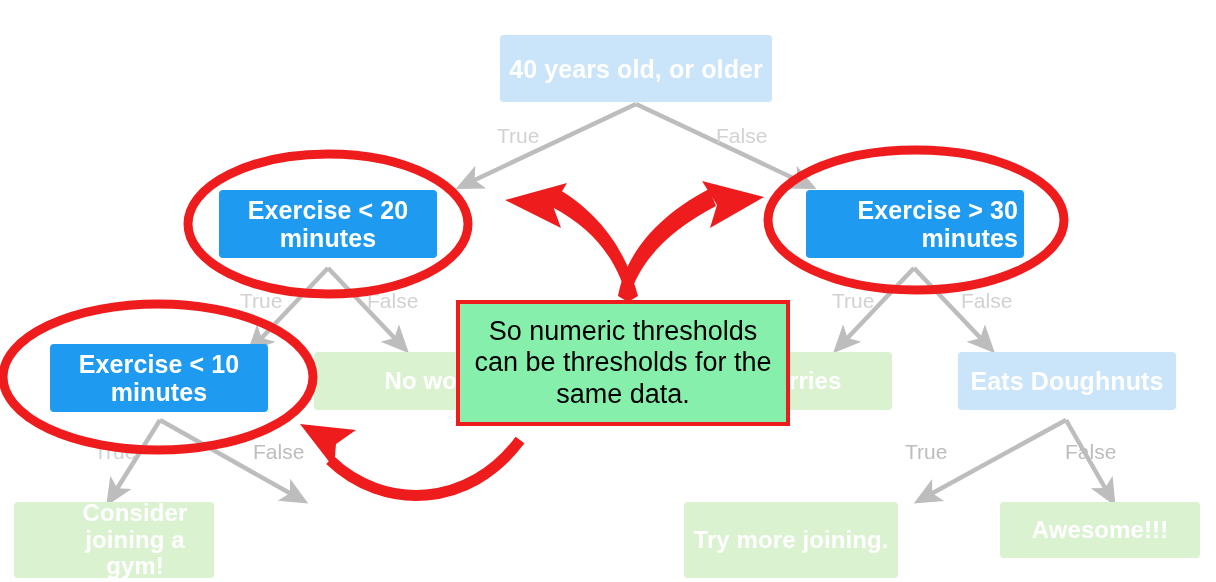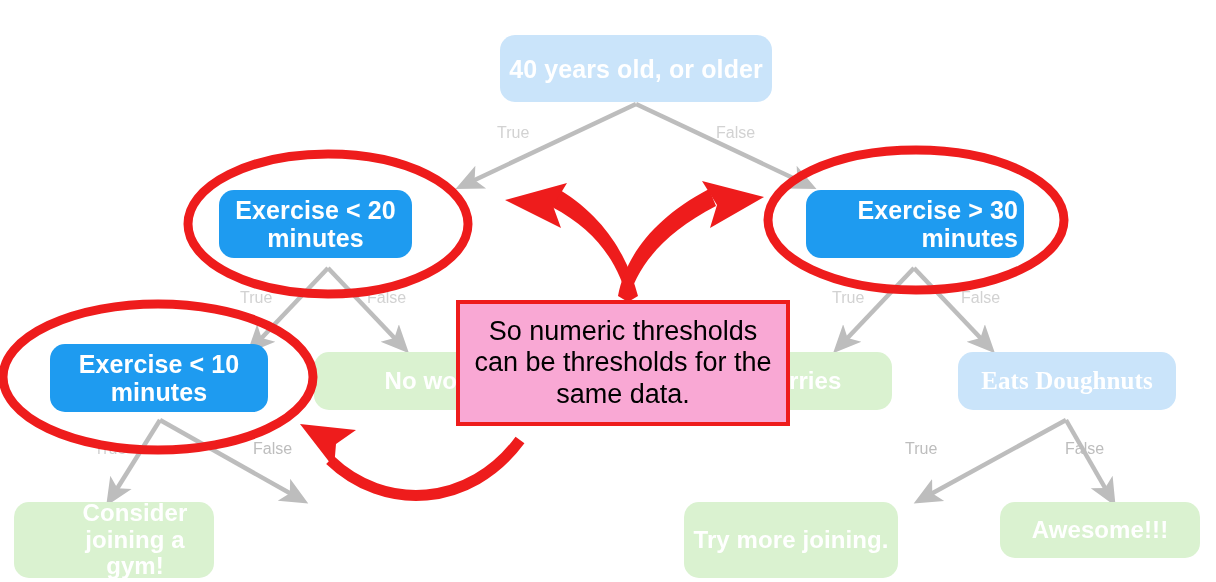--- a/index.html
+++ b/index.html
@@ -25,61 +25,60 @@
     height: 582px;
   }
   #edges-layer { z-index: 1; }
   #nodes-layer { position: absolute; left:0; top:0; width:1216px; height:582px; z-index: 2; }
   #annotations-layer { z-index: 3; pointer-events: none; }
   #callout-layer { position: absolute; left:0; top:0; width:1216px; height:582px; z-index: 4; }
 
   .node {
     position: absolute;
     box-sizing: border-box;
-    border-radius: 15px;
+    border-radius: 4px;
     display: flex;
     align-items: center;
     justify-content: center;
     text-align: center;
     color: #ffffff;
     font-weight: bold;
     line-height: 1.12;
     letter-spacing: 0.1px;
     padding: 2px 6px;
   }
   .node-root {
     background: #cae4fa;
     font-size: 25px;
   }
   .node-internal-light {
     background: #cae4fa;
     font-size: 25px;
-    font-family: Liberation Serif, serif;
   }
   .node-internal-strong {
     background: #1e9bf0;
     font-size: 25px;
   }
   .node-leaf {
     background: #daf2d0;
     font-size: 24px;
   }
 
   .edge-label {
     position: absolute;
-    font-size: 16px;
+    font-size: 21px;
     white-space: nowrap;
   }
   .edge-label.pale { color: #d2d2d2; }
   .edge-label.dim  { color: #bdbdbd; }
 
   .callout {
     position: absolute;
     box-sizing: border-box;
-    background: #f9a8d4;
+    background: #86efac;
     border: 4px solid #ee1c1c;
     color: #000000;
     font-size: 27px;
     line-height: 1.16;
     text-align: center;
     display: flex;
     flex-direction: column;
     align-items: center;
     justify-content: center;
     padding: 4px 0;
@@ -109,21 +108,21 @@
       <path d="M 1066 420 L 1112 500"></path>
     </g>
   </svg>
 
   <div id="nodes-layer">
 
     <div class="node node-root" style="left:500px; top:35px; width:272px; height:67px;">
       <span>40 years old, or older</span>
     </div>
 
-    <div class="node node-internal-strong" style="left:219px; top:190px; width:193px; height:68px;text-align:center;">
+    <div class="node node-internal-strong" style="left:219px; top:190px; width:218px; height:68px;text-align:center;">
       <span>Exercise &lt; 20 minutes</span>
     </div>
 
     <div class="node node-internal-strong" style="left:806px; top:190px; width:218px; height:68px;text-align:right;">
       <span>Exercise &gt; 30 minutes</span>
     </div>
 
     <div class="node node-internal-strong" style="left:50px; top:344px; width:218px; height:68px;">
       <span>Exercise &lt; 10 minutes</span>
     </div>

